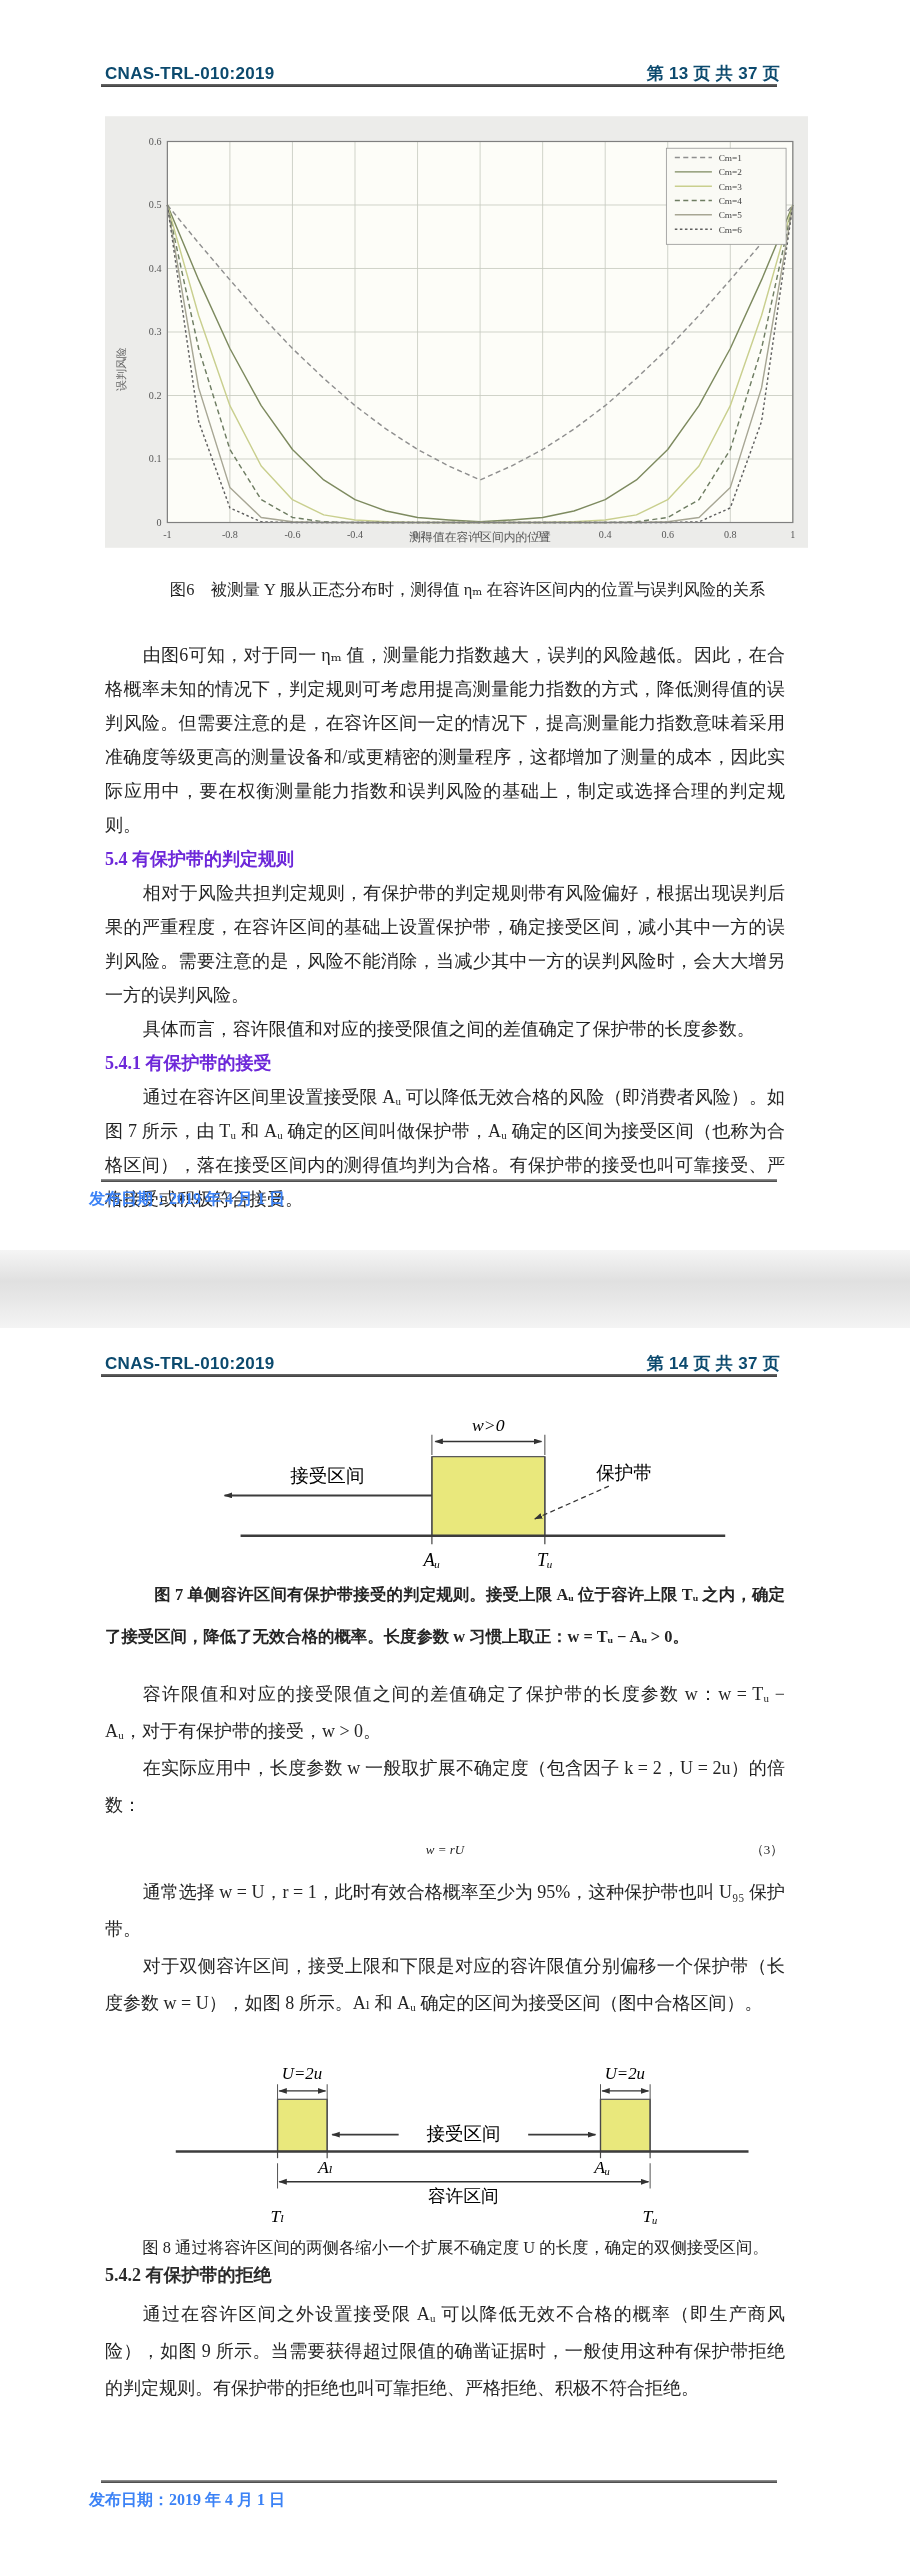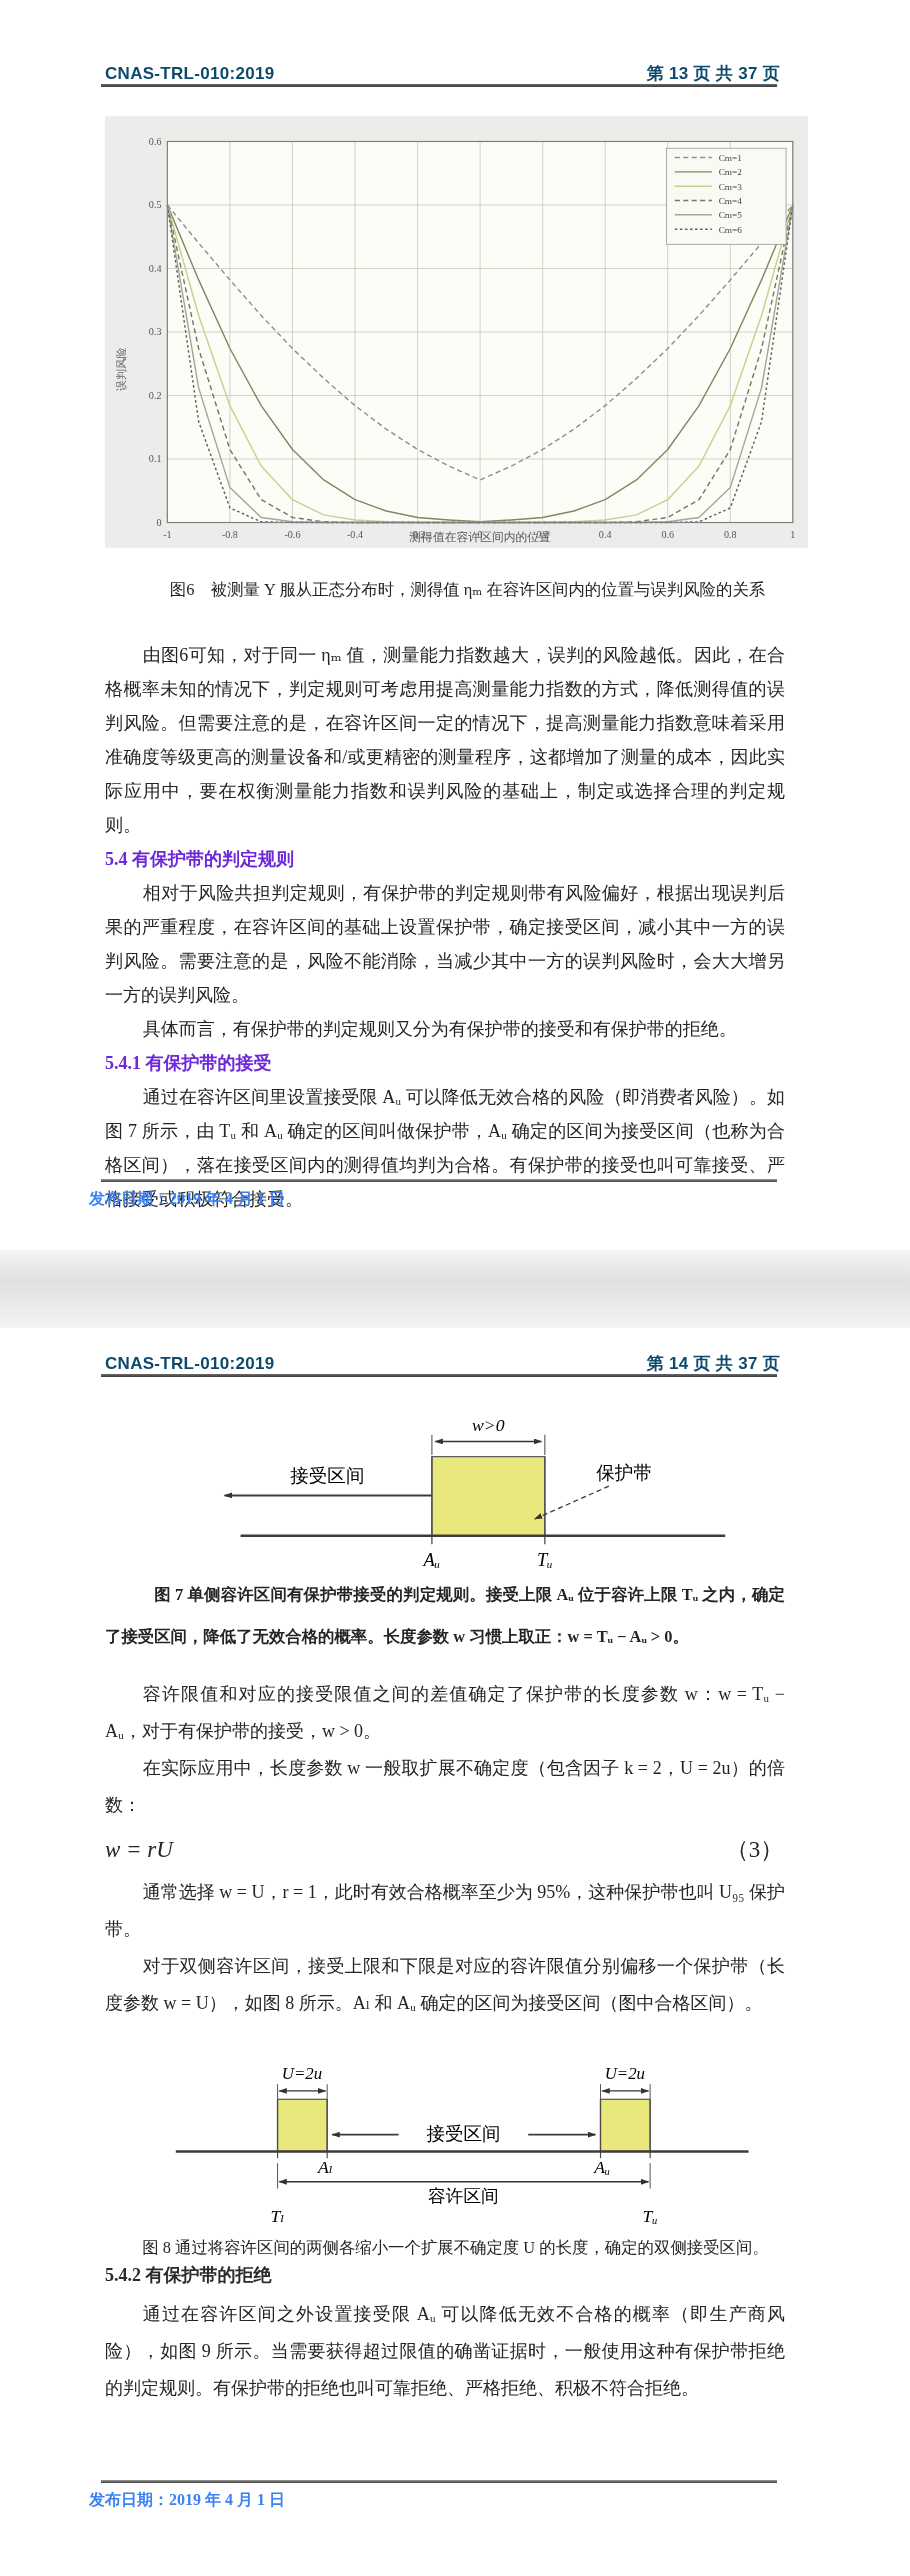--- a/index.html
+++ b/index.html
@@ -22,21 +22,21 @@
   .pg-footer-text{left:89px;font-size:16px;color:#3b82f6;font-weight:600;}
   .text-col{left:105px;width:680px;font-size:18px;text-align:justify;color:#242424;}
   #page1 .text-col{line-height:34px;}
   #page2 .text-col{line-height:37px;}
   .text-col p{margin:0;}
   .text-col p.indent{text-indent:2.1em;}
   .text-col h3{margin:0;font-size:18px;font-weight:bold;color:#6d28d9;}
   .caption{font-size:16.4px;color:#242424;}
   .caption.center{left:0;width:911px;text-align:center;}
   .caption.block{left:105px;width:680px;text-align:justify;line-height:42px;text-indent:3em;}
-  .formula{position:relative;font-style:italic;font-size:23px;
+  .formula{position:relative;text-align:center;font-style:italic;font-size:13px;
     padding:6.7px 0;line-height:37px;}
   .formula .f-num{position:absolute;right:1.7px;font-style:normal;}
   .chart-wrap{left:105px;}
   svg text{font-family:"Liberation Serif","DejaVu Serif",serif;}
   svg text.it{font-style:italic;}
 </style>
 </head>
 <body>
 
 <svg width="0" height="0" style="position:absolute" aria-hidden="true">
@@ -127,21 +127,21 @@
       <text x="445" y="504" text-anchor="middle" font-size="14" fill="#555">测得值在容许区间内的位置</text>
     </svg>
   </figure>
 
   <p class="abs caption center" style="top:567px;margin:12px;">图6　被测量 Y 服从正态分布时，测得值 ηₘ 在容许区间内的位置与误判风险的关系</p>
 
   <div class="abs text-col" style="top:638px;">
     <p class="indent">由图6可知，对于同一 ηₘ 值，测量能力指数越大，误判的风险越低。因此，在合格概率未知的情况下，判定规则可考虑用提高测量能力指数的方式，降低测得值的误判风险。但需要注意的是，在容许区间一定的情况下，提高测量能力指数意味着采用准确度等级更高的测量设备和/或更精密的测量程序，这都增加了测量的成本，因此实际应用中，要在权衡测量能力指数和误判风险的基础上，制定或选择合理的判定规则。</p>
     <h3>5.4 有保护带的判定规则</h3>
     <p class="indent">相对于风险共担判定规则，有保护带的判定规则带有风险偏好，根据出现误判后果的严重程度，在容许区间的基础上设置保护带，确定接受区间，减小其中一方的误判风险。需要注意的是，风险不能消除，当减少其中一方的误判风险时，会大大增另一方的误判风险。</p>
-    <p class="indent">具体而言，有保护带的判定规则又分为有保护带的接受和有保护带的拒绝。</p>
+    <p class="indent">具体而言，容许限值和对应的接受限值之间的差值确定了保护带的长度参数。</p>
     <h3>5.4.1 有保护带的接受</h3>
     <p class="indent">通过在容许区间里设置接受限 Aᵤ 可以降低无效合格的风险（即消费者风险）。如图 7 所示，由 Tᵤ 和 Aᵤ 确定的区间叫做保护带，Aᵤ 确定的区间为接受区间（也称为合格区间），落在接受区间内的测得值均判为合格。有保护带的接受也叫可靠接受、严格接受或积极符合接受。</p>
   </div>
 
   <div class="abs pg-footer-rule" style="top:1179px;"></div>
   <div class="abs pg-footer-text" style="top:1189px;">发布日期：2019 年 4 月 1 日</div>
 </section>
 
 <div id="page-gap"></div>
 

